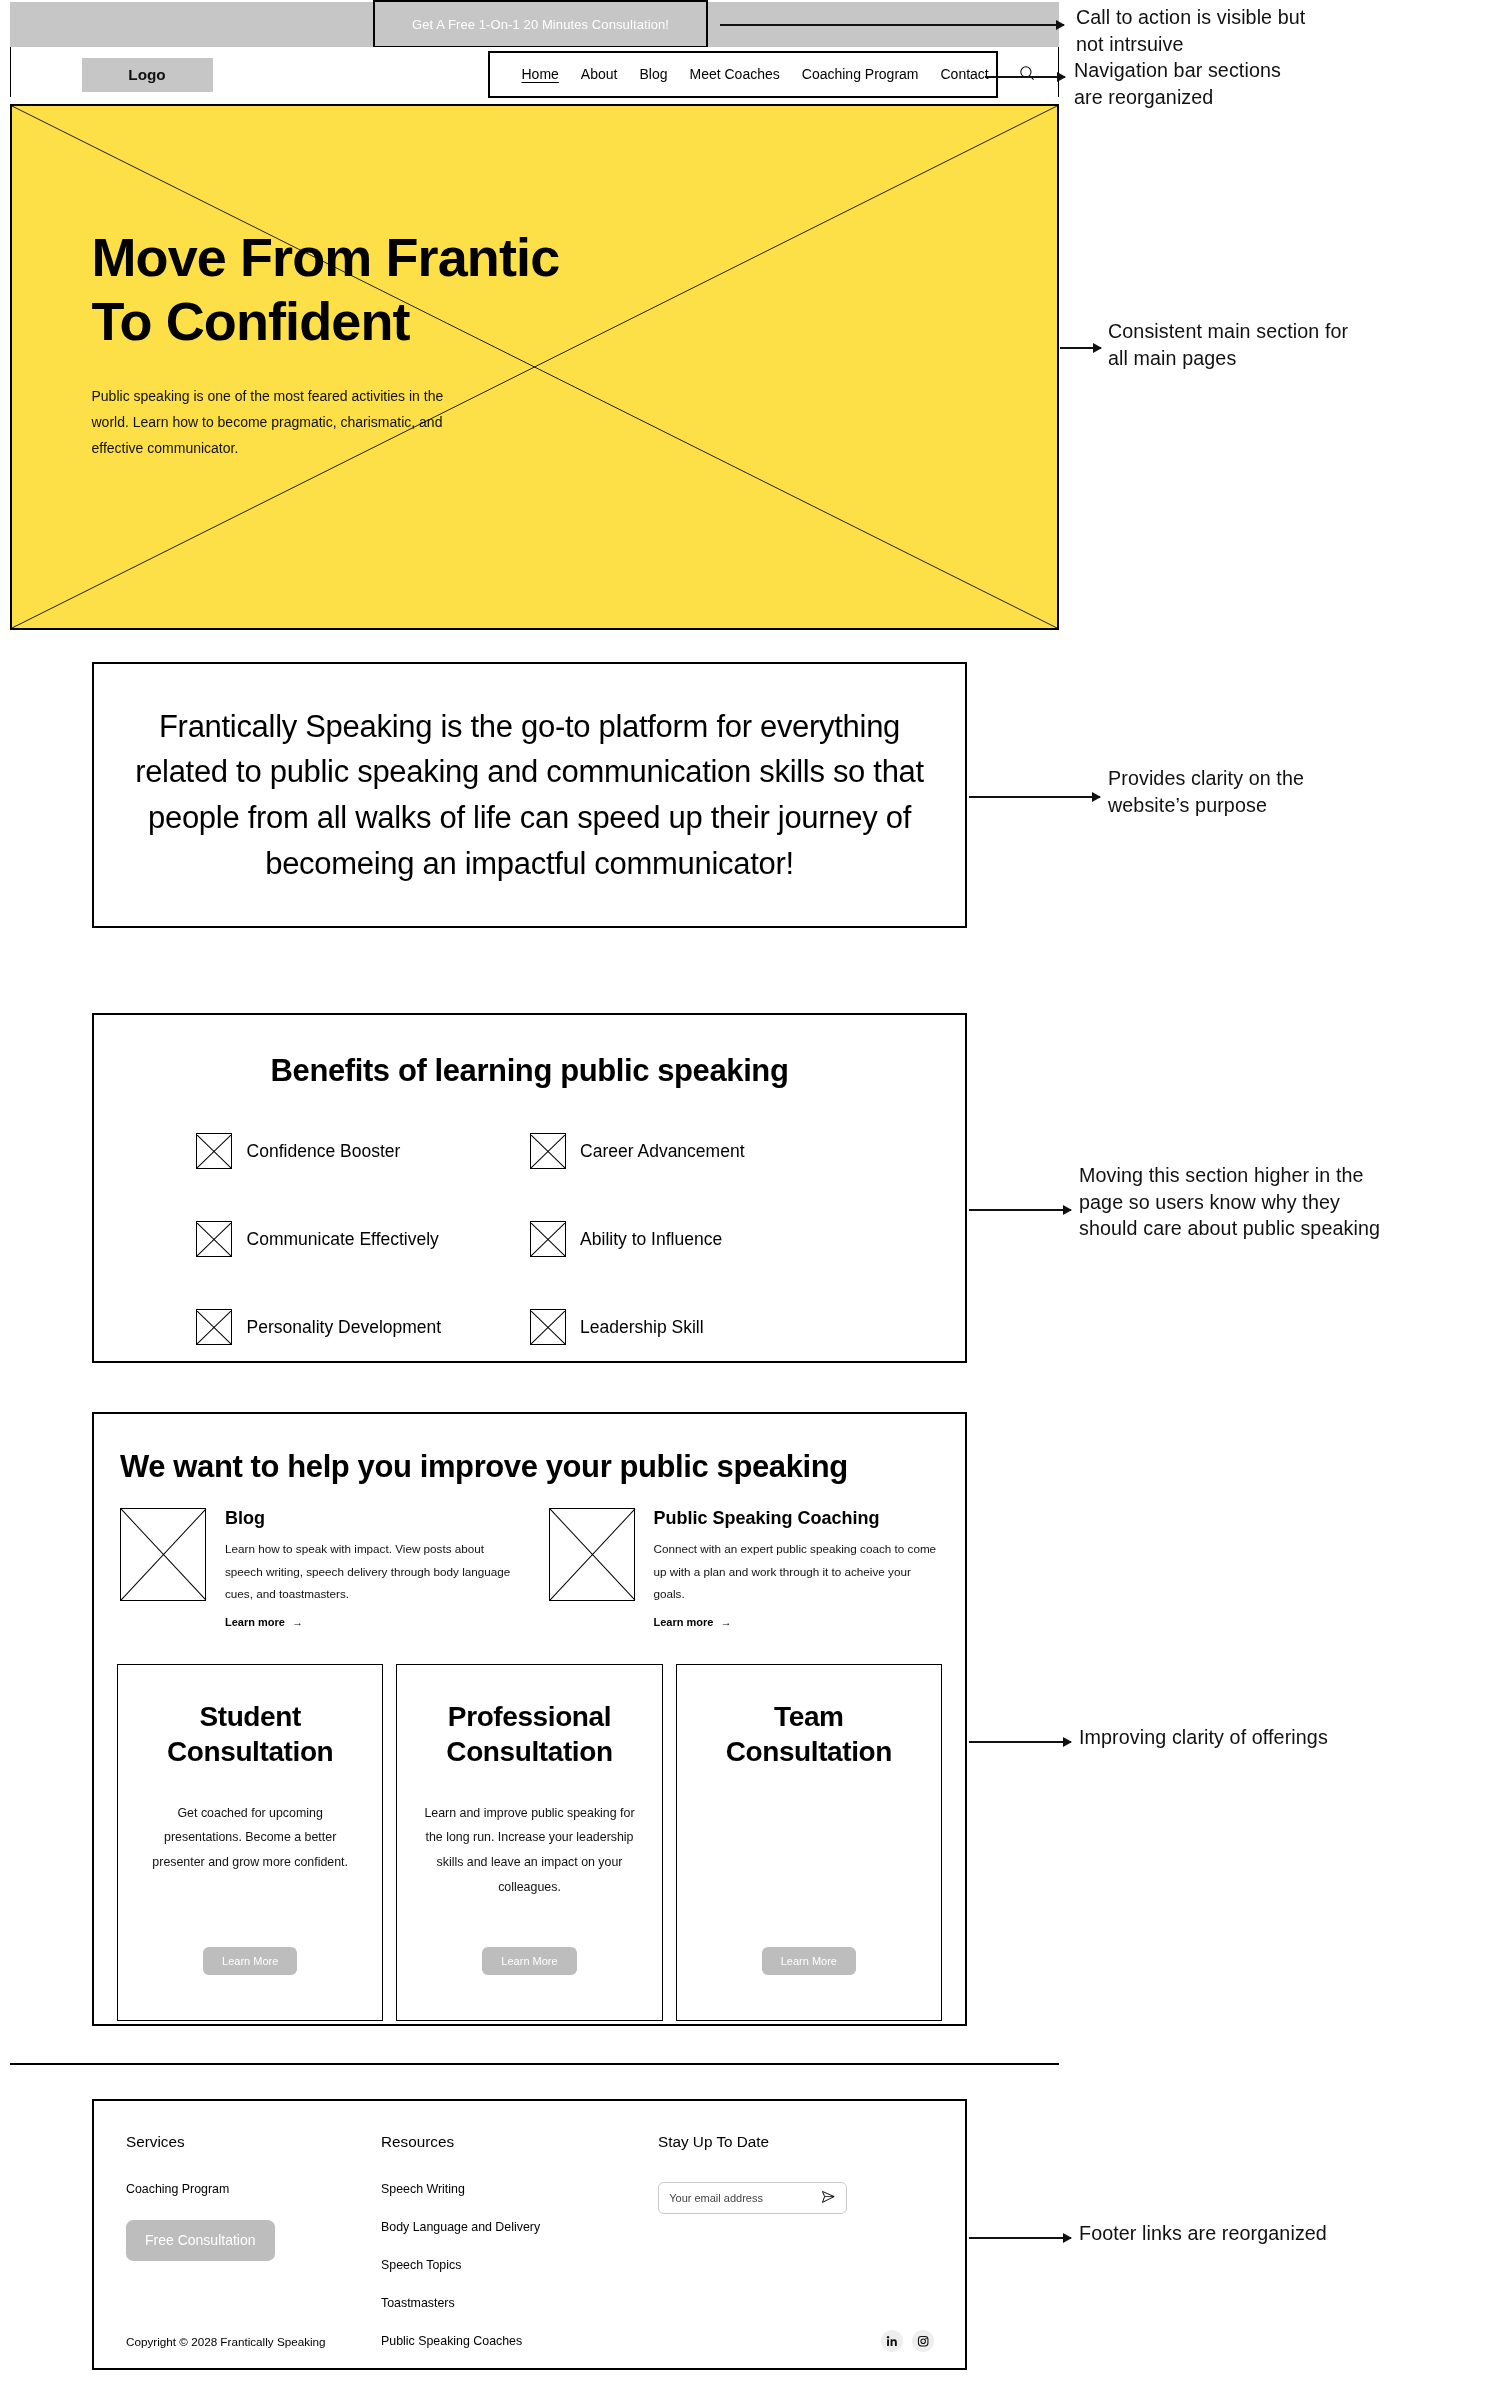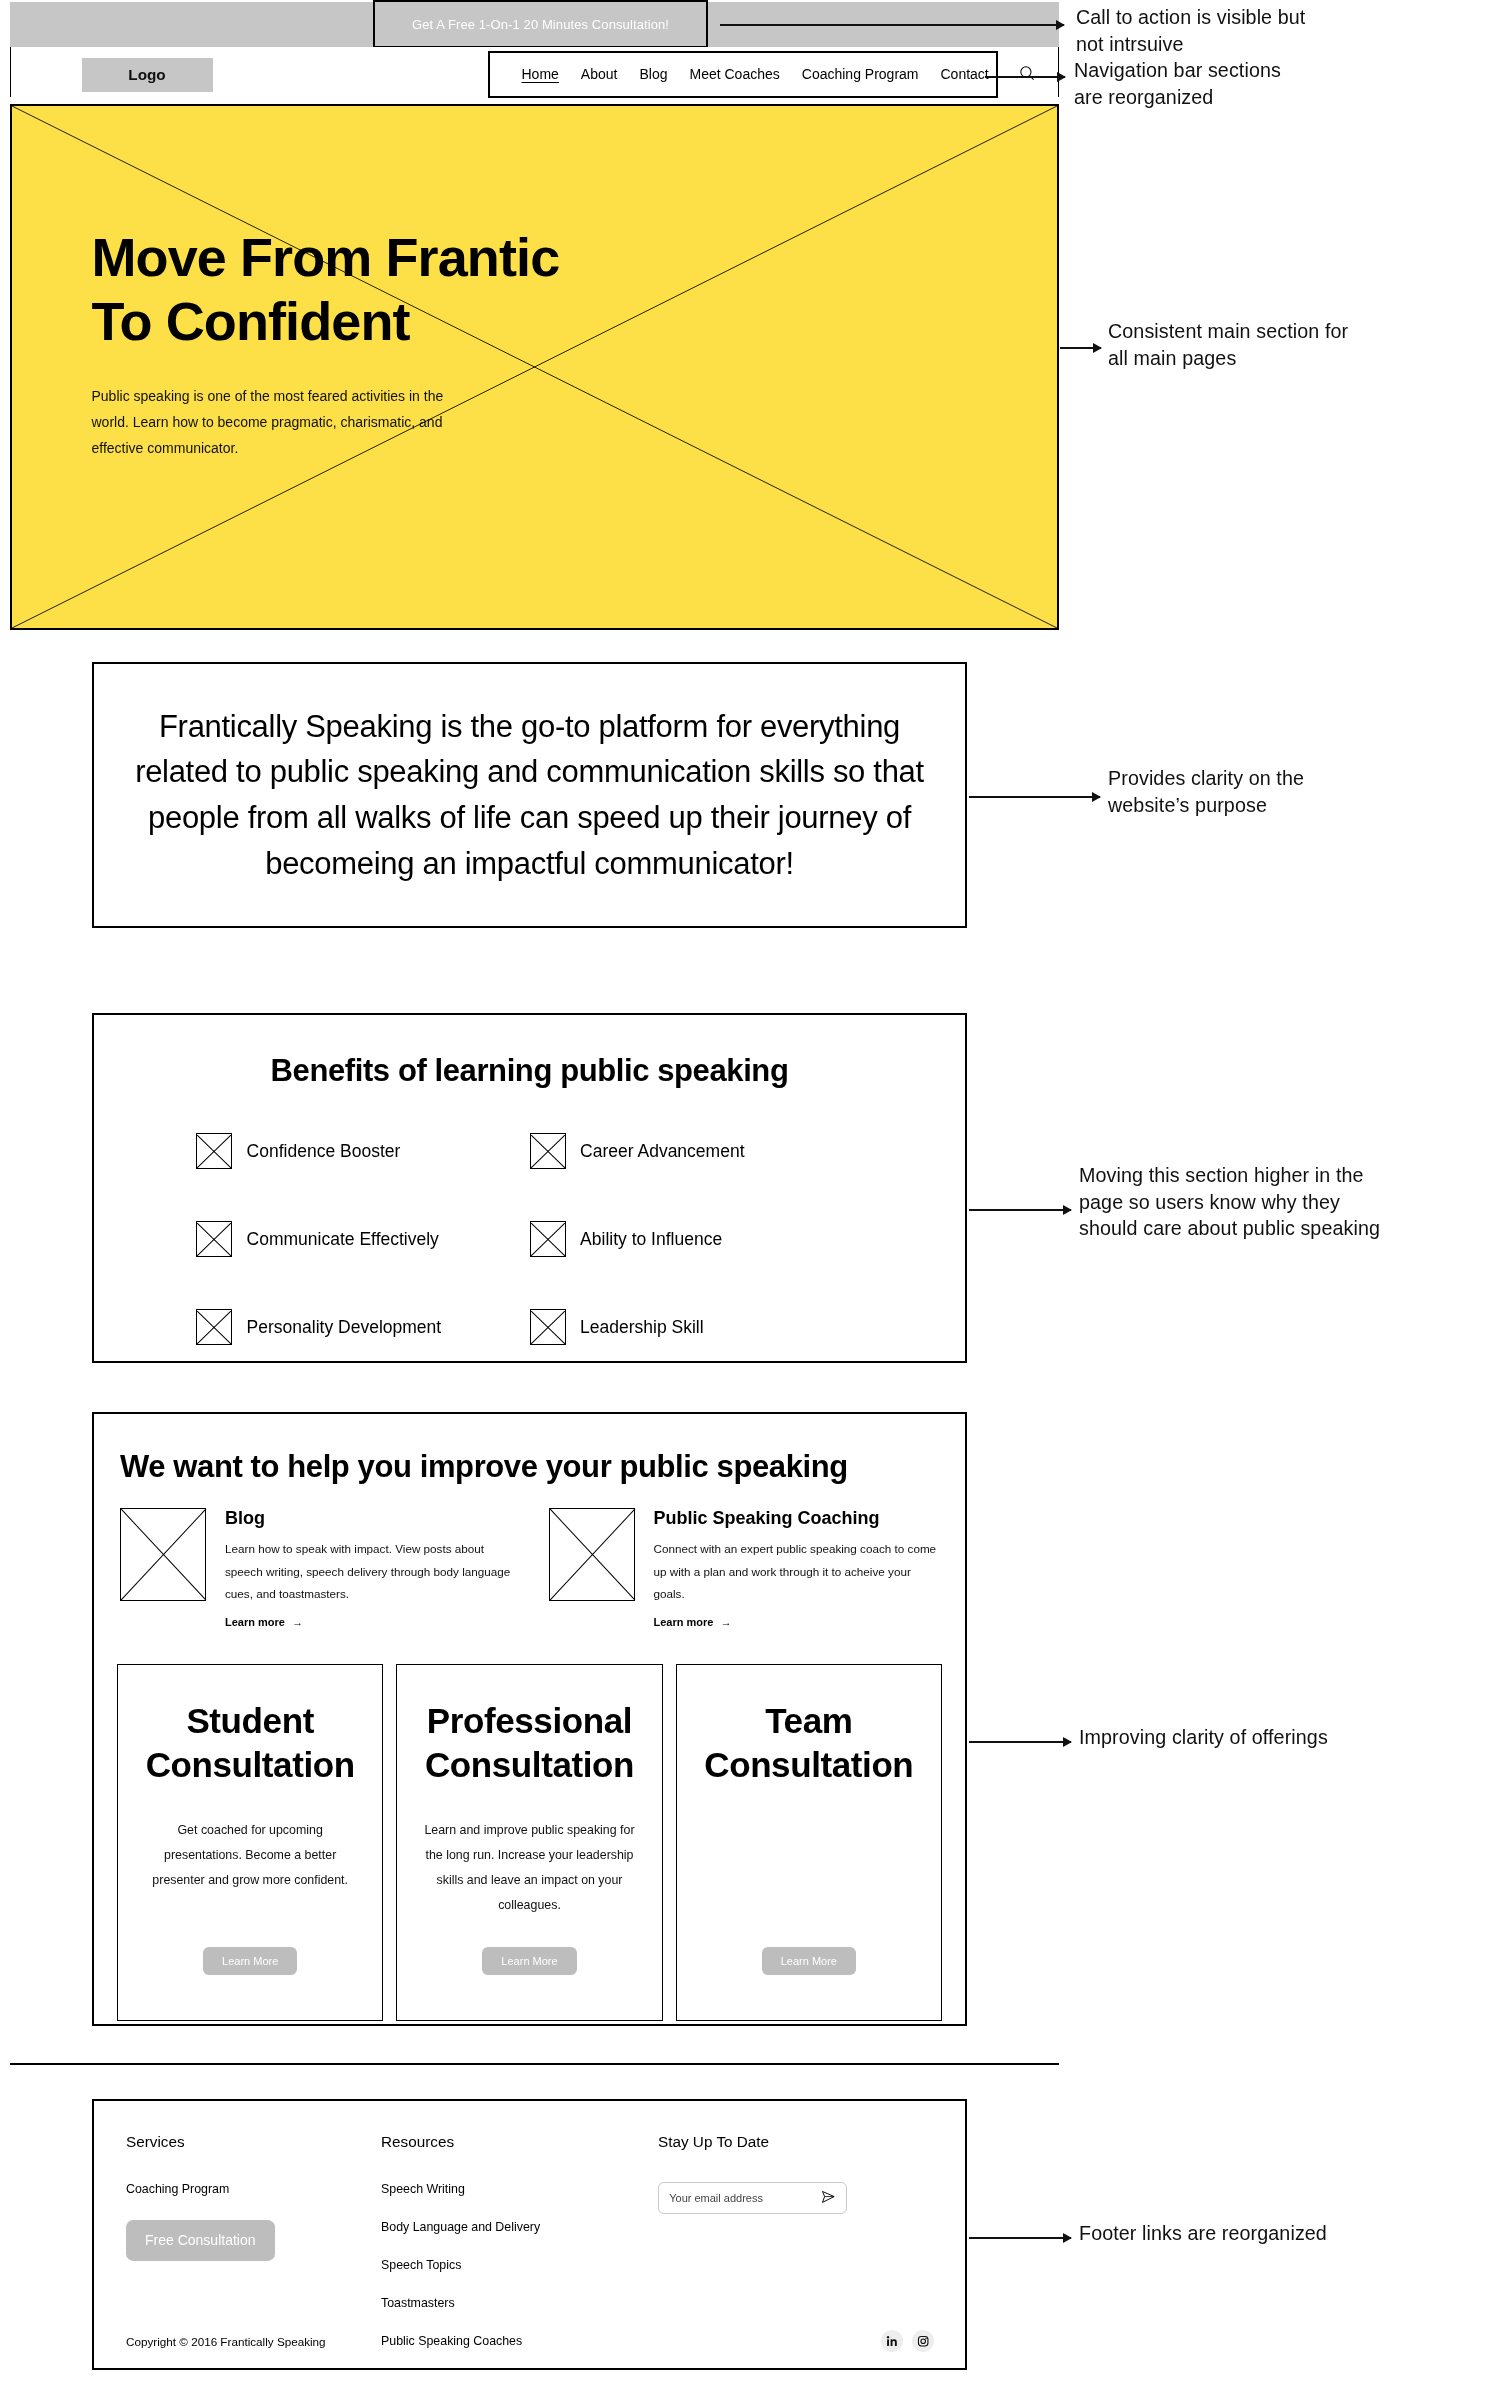--- a/index.html
+++ b/index.html
@@ -263,21 +263,21 @@
     width: 267px;
     height: 357px;
     border: 1.5px solid #000;
     background: #fff;
     display: flex;
     flex-direction: column;
     align-items: center;
     padding: 34px 23px 0 23px;
   }
   .card-title {
-    font-size: 35px;
+    font-size: 28px;
     font-weight: 800;
     text-align: center;
     line-height: 1.26;
     letter-spacing: -0.4px;
   }
   .card-body {
     margin-top: 31px;
     font-size: 12.4px;
     line-height: 2.0;
     text-align: center;
@@ -507,21 +507,21 @@
           <span>
             <svg width="14.6" height="14.6" viewBox="0 0 20 20">
               <polygon points="2,2 18,9 2,17 5,9" fill="none" stroke="#000" stroke-width="1.3"></polygon>
               <line x1="5" y1="9" x2="18" y2="9" stroke="#000" stroke-width="1.1"></line>
             </svg>
           </span>
         </div>
       </div>
     </div>
 
-    <div class="copyright">Copyright © 2016 Frantically Speaking</div>
+    <div class="copyright">Copyright © 2028 Frantically Speaking</div>
     <div class="socials">
       <span class="soc">
         <svg width="12.4" height="12.4" viewBox="0 0 17 17">
           <rect x="1.5" y="6" width="2.6" height="9" fill="#111"></rect>
           <circle cx="2.8" cy="3" r="1.6" fill="#111"></circle>
           <path d="M6.3 6h2.5v1.3c.5-.9 1.5-1.5 2.8-1.5 2.1 0 3.2 1.3 3.2 3.7V15h-2.6v-4.9c0-1.2-.5-1.9-1.6-1.9-1 0-1.7.7-1.7 1.9V15H6.3z" fill="#111"></path>
         </svg>
       </span>
       <span class="soc">
         <svg width="12.4" height="12.4" viewBox="0 0 17 17">

